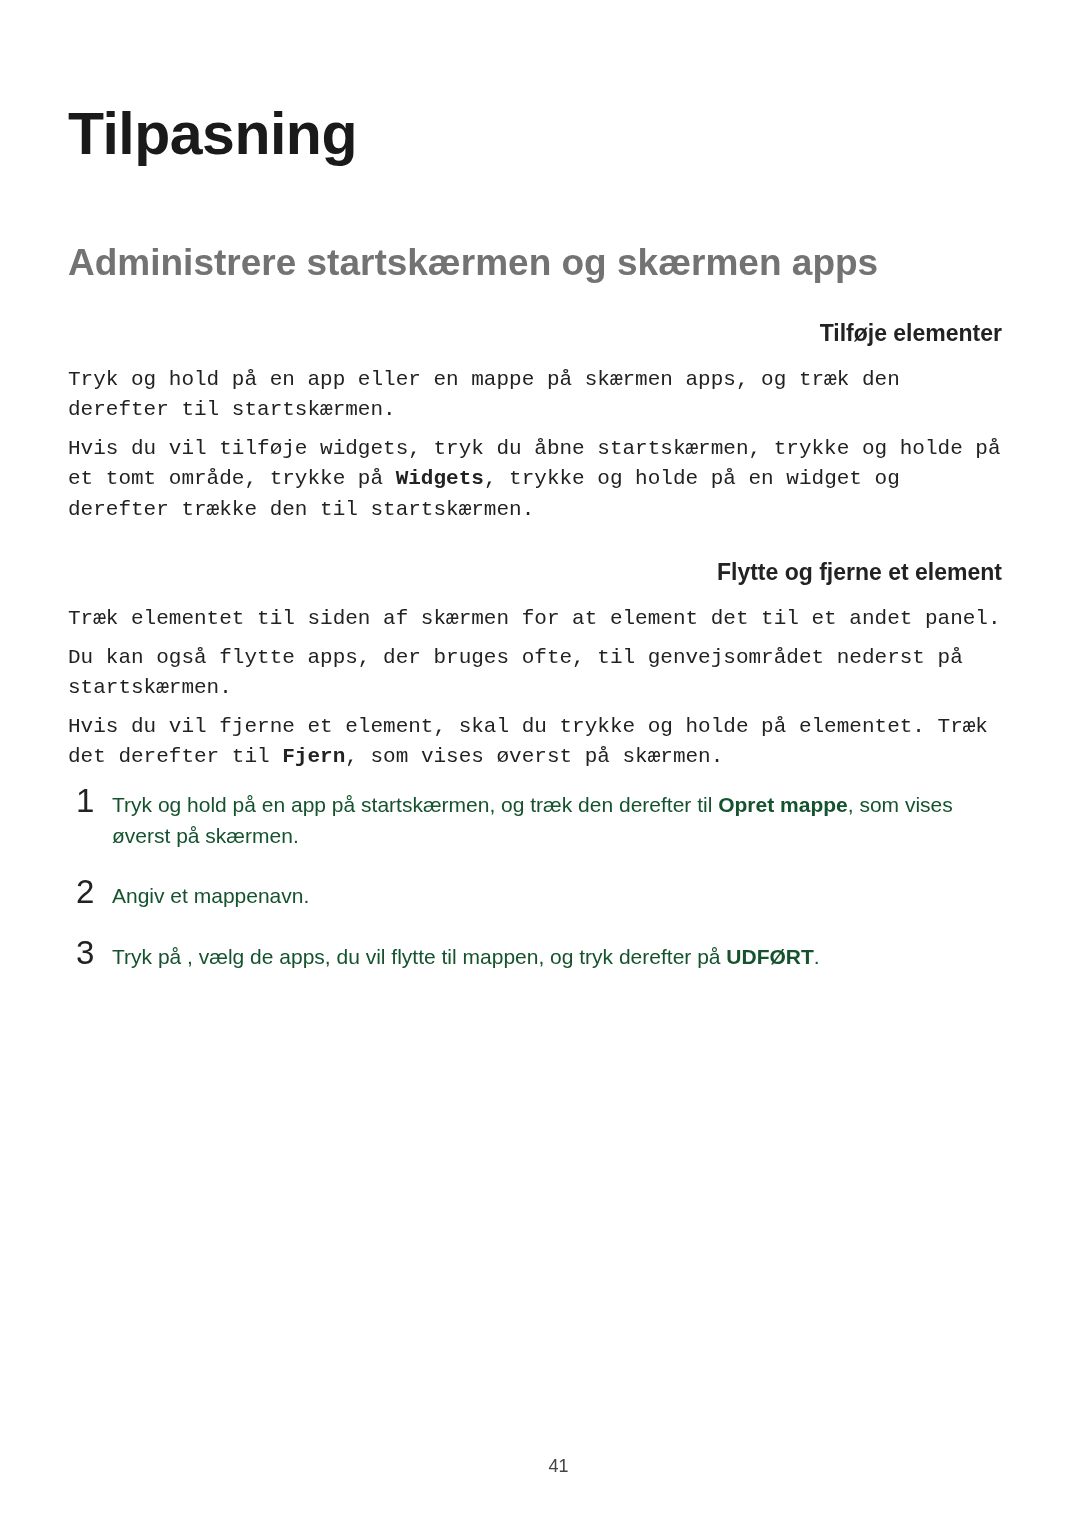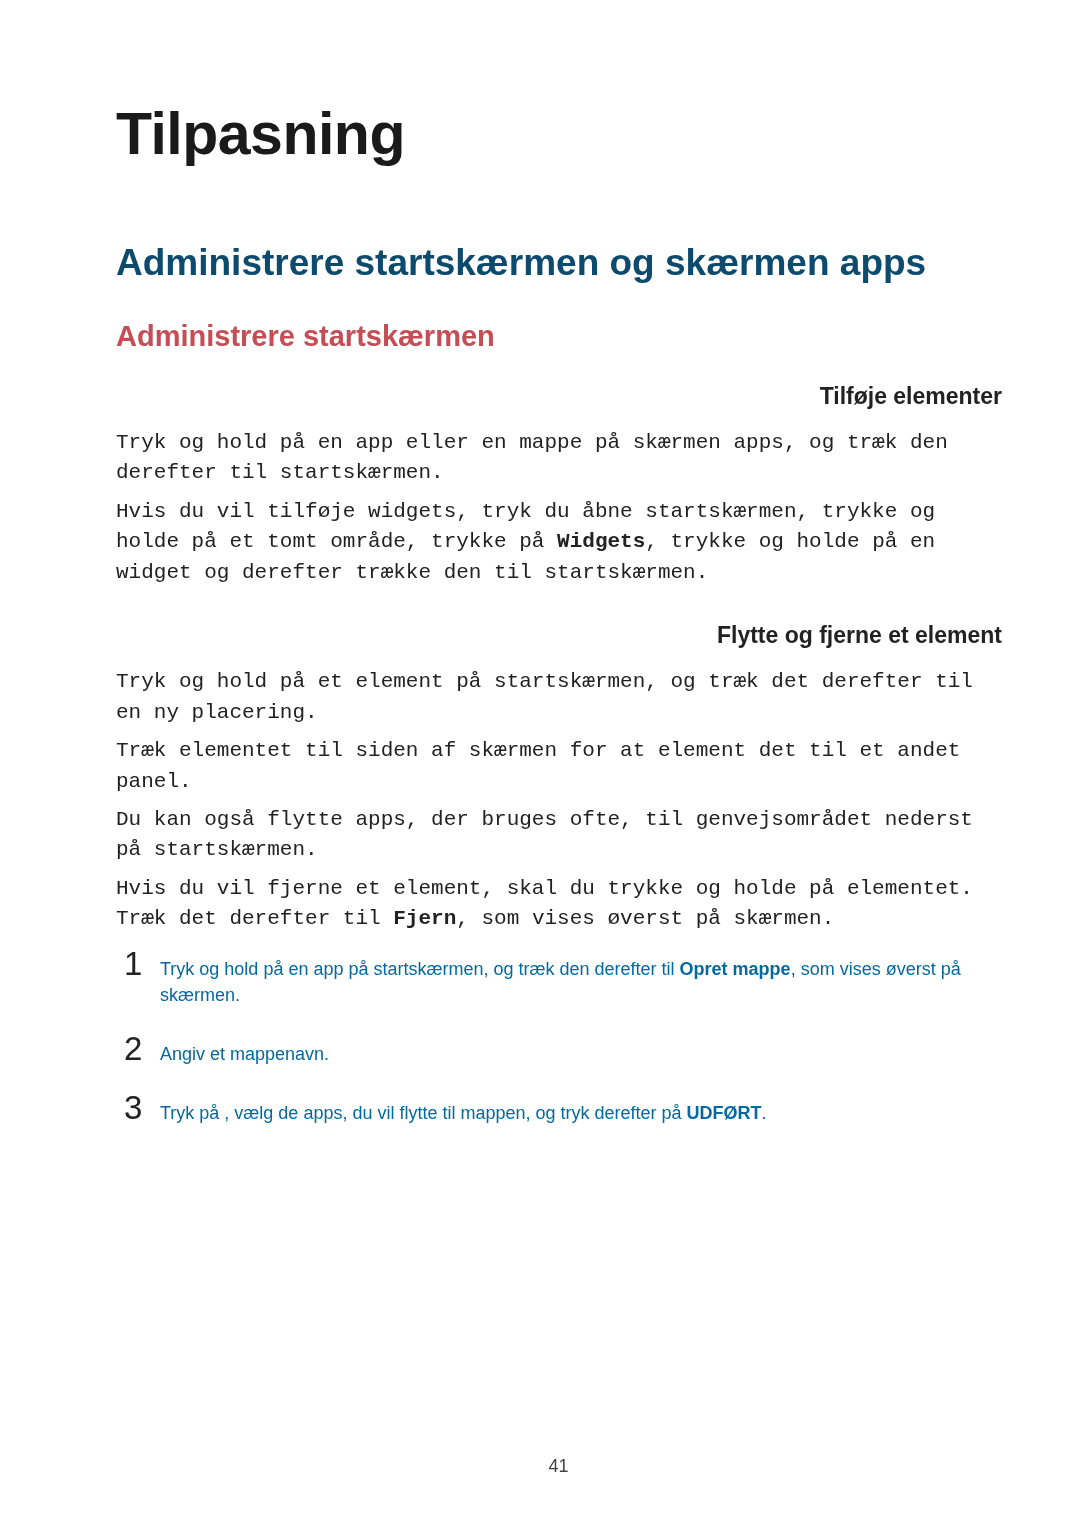--- a/index.html
+++ b/index.html
@@ -6,33 +6,33 @@
   html, body {
     width: 1080px;
     height: 1527px;
     background: #ffffff;
     font-family: "Segoe UI", "Helvetica Neue", Arial, sans-serif;
     color: #1a1a1a;
   }
   .page {
     width: 1080px;
     height: 1527px;
-    padding: 100px 78px 50px 116px;
+    padding: 100px 78px 50px 68px;
     position: relative;
   }
   .title-main {
     font-size: 59px;
     font-weight: 700;
     letter-spacing: -0.5px;
     margin-bottom: 74px;
   }
   .heading-blue {
     font-size: 37px;
     font-weight: 700;
-    color: #0c4a6e;
+    color: #737373;
     margin-bottom: 36px;
   }
   .heading-red {
     font-size: 29px;
     font-weight: 600;
     color: #c54d55;
     margin-bottom: 30px;
   }
   .heading-black {
     font-size: 23px;
@@ -61,23 +61,23 @@
   }
   .list-num {
     font-size: 33px;
     font-weight: 400;
     width: 36px;
     flex-shrink: 0;
     line-height: 1;
     color: #222;
   }
   .list-text {
-    font-size: 18px;
+    font-size: 21px;
     line-height: 1.45;
-    color: #0369a1;
+    color: #14532d;
   }
   .page-number {
     position: absolute;
     bottom: 50px;
     left: 0;
     right: 0;
     text-align: center;
     font-size: 18px;
     color: #444;
     margin-left: 37px;
@@ -85,30 +85,28 @@
 </style>
 </head>
 <body>
 
 <div class="page">
 
   <h1 class="title-main">Tilpasning</h1>
 
   <h2 class="heading-blue">Administrere startskærmen og skærmen apps</h2>
 
-  <h3 class="heading-red">Administrere startskærmen</h3>
 
   <h4 class="heading-black">Tilføje elementer</h4>
   <p class="para">Tryk og hold på en app eller en mappe på skærmen apps, og træk den derefter til startskærmen.</p>
   <p class="para">
     <span>Hvis du vil tilføje widgets, tryk du åbne startskærmen, trykke og holde på et tomt område, trykke på </span><span class="bold">Widgets</span><span>, trykke og holde på en widget og derefter trække den til startskærmen.</span>
   </p>
 
   <h4 class="heading-black">Flytte og fjerne et element</h4>
-  <p class="para">Tryk og hold på et element på startskærmen, og træk det derefter til en ny placering.</p>
   <p class="para">Træk elementet til siden af skærmen for at element det til et andet panel.</p>
   <p class="para">Du kan også flytte apps, der bruges ofte, til genvejsområdet nederst på startskærmen.</p>
   <p class="para">
     <span>Hvis du vil fjerne et element, skal du trykke og holde på elementet. Træk det derefter til </span><span class="bold">Fjern</span><span>, som vises øverst på skærmen.</span>
   </p>
 
 
   <div class="list">
     <div class="list-item">
       <div class="list-num">1</div>

